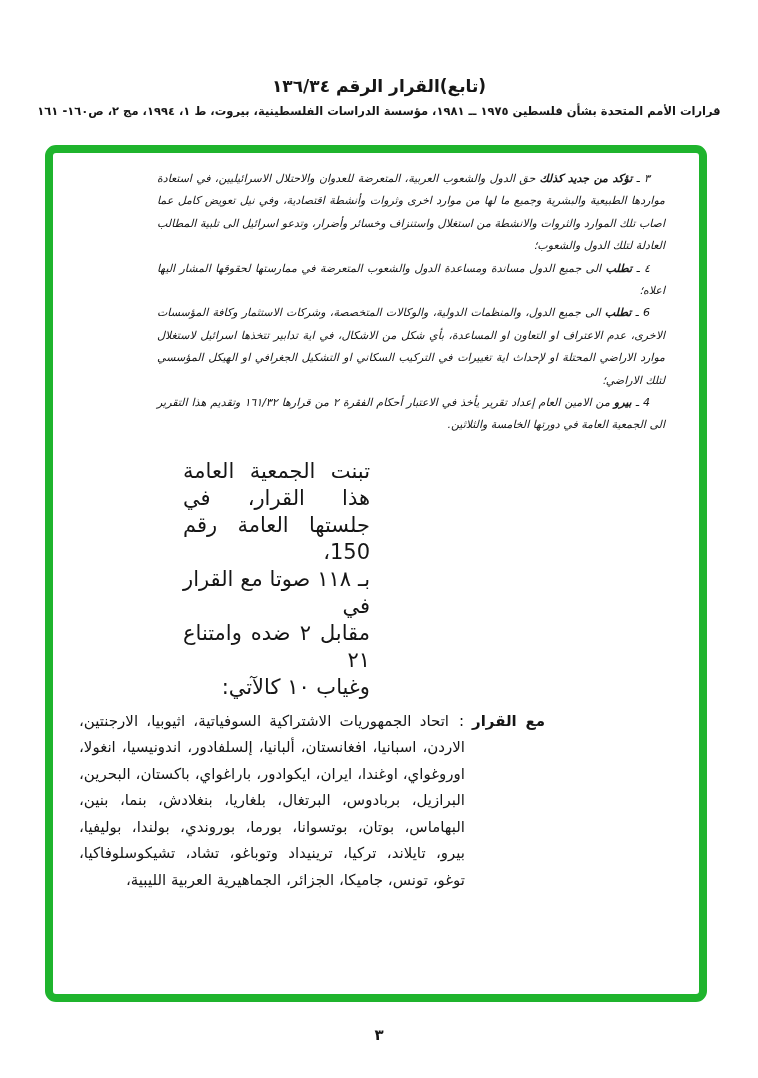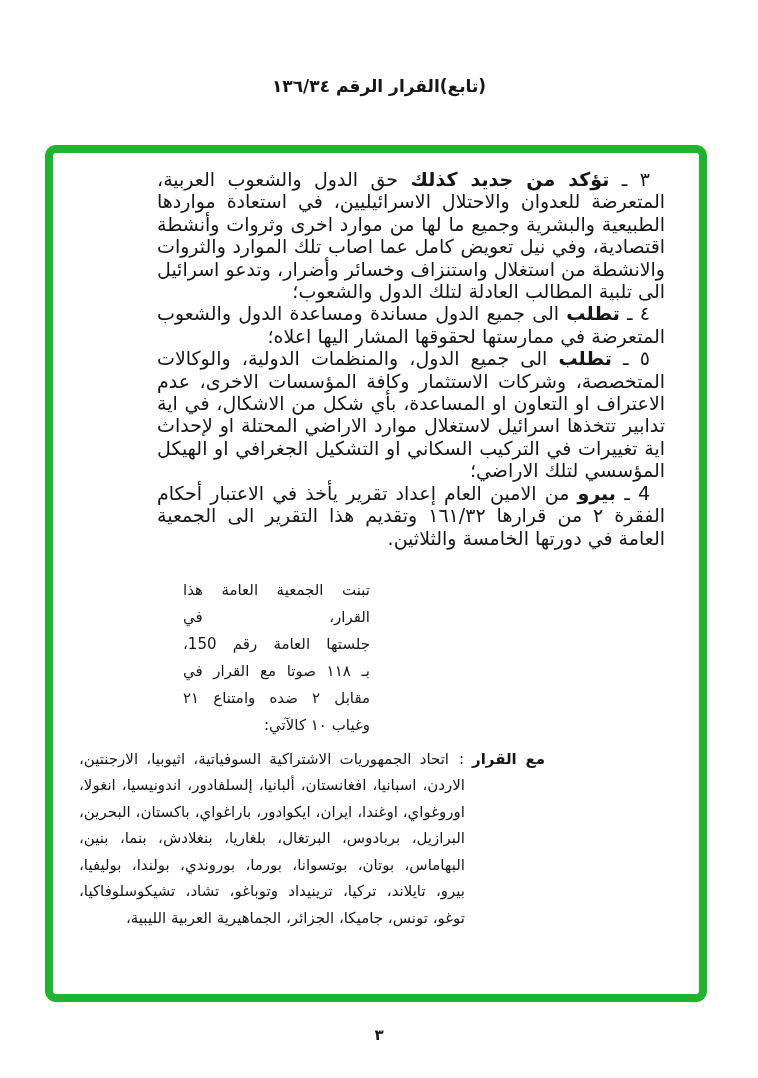--- a/index.html
+++ b/index.html
@@ -30,32 +30,33 @@
     position: absolute; top: 145px; left: 45px;
     width: 662px; height: 857px;
     border: 8px solid #1fb42d;
     border-radius: 11px;
     background: #ffffff;
   }
 
   
   .clauses {
     margin: 15px 34px 15px 104px;
-    font-size: 19px;
+    font-size: 11px;
     line-height: 22.4px;
     text-align: justify;
+    font-style: italic;
   }
   .clause { text-indent: 15px; }
   .clause .kw { font-weight: bold; }
 
   
   .vote {
     width: 187px;
-    margin: 28px 329px 0 0;
-    font-size: 15px;
+    margin: 21px 329px 0 0;
+    font-size: 21px;
     line-height: 27px;
   }
   .vote-line { text-align: justify; text-align-last: justify; }
   .vote-line.last { text-align-last: right; padding-left: 18px; }
 
   
   .countries {
     margin: 7px 154px 0 26px;
     font-size: 15px;
     line-height: 26.5px;
@@ -73,27 +74,28 @@
     font-size: 15px; font-weight: bold;
   }
 </style>
 </head>
 <body>
 
 <div class="page">
 
   <div class="hdr-title">(تابع)القرار الرقم ١٣٦/٣٤</div>
 
+  <div class="hdr-source">قرارات الأمم المتحدة بشأن فلسطين ١٩٧٥ ــ ١٩٨١، مؤسسة الدراسات الفلسطينية، بيروت، ط ١، ١٩٩٤، مج ٢، ص١٦٠- ١٦١</div>
 
   <div class="green-box">
 
     <div class="clauses">
       <p class="clause"><span>٣ ـ</span> <span class="kw">تؤكد من جديد كذلك</span> <span>حق الدول والشعوب العربية، المتعرضة للعدوان والاحتلال الاسرائيليين، في استعادة مواردها الطبيعية والبشرية وجميع ما لها من موارد اخرى وثروات وأنشطة اقتصادية، وفي نيل تعويض كامل عما اصاب تلك الموارد والثروات والانشطة من استغلال واستنزاف وخسائر وأضرار، وتدعو اسرائيل الى تلبية المطالب العادلة لتلك الدول والشعوب؛</span></p>
       <p class="clause"><span>٤ ـ</span> <span class="kw">تطلب</span> <span>الى جميع الدول مساندة ومساعدة الدول والشعوب المتعرضة في ممارستها لحقوقها المشار اليها اعلاه؛</span></p>
-      <p class="clause"><span>٥ ـ</span> <span class="kw">تطلب</span> <span>الى جميع الدول، والمنظمات الدولية، والوكالات المتخصصة، وشركات الاستثمار وكافة المؤسسات الاخرى، عدم الاعتراف او التعاون او المساعدة، بأي شكل من الاشكال، في اية تدابير تتخذها اسرائيل لاستغلال موارد الاراضي المحتلة او لإحداث اية تغييرات في التركيب السكاني او التشكيل الجغرافي او الهيكل المؤسسي لتلك الاراضي؛</span></p>
+      <p class="clause"><span>6 ـ</span> <span class="kw">تطلب</span> <span>الى جميع الدول، والمنظمات الدولية، والوكالات المتخصصة، وشركات الاستثمار وكافة المؤسسات الاخرى، عدم الاعتراف او التعاون او المساعدة، بأي شكل من الاشكال، في اية تدابير تتخذها اسرائيل لاستغلال موارد الاراضي المحتلة او لإحداث اية تغييرات في التركيب السكاني او التشكيل الجغرافي او الهيكل المؤسسي لتلك الاراضي؛</span></p>
       <p class="clause"><span>4 ـ</span> <span class="kw">بيرو</span> <span>من الامين العام إعداد تقرير يأخذ في الاعتبار أحكام الفقرة ٢ من قرارها ١٦١/٣٢ وتقديم هذا التقرير الى الجمعية العامة في دورتها الخامسة والثلاثين.</span></p>
     </div>
 
     <div class="vote">
       <div class="vote-line">تبنت الجمعية العامة هذا القرار، في</div>
       <div class="vote-line">جلستها العامة رقم 150،</div>
       <div class="vote-line">بـ ١١٨ صوتا مع القرار في</div>
       <div class="vote-line">مقابل ٢ ضده وامتناع ٢١</div>
       <div class="vote-line last">وغياب ١٠ كالآتي:</div>
     </div>

